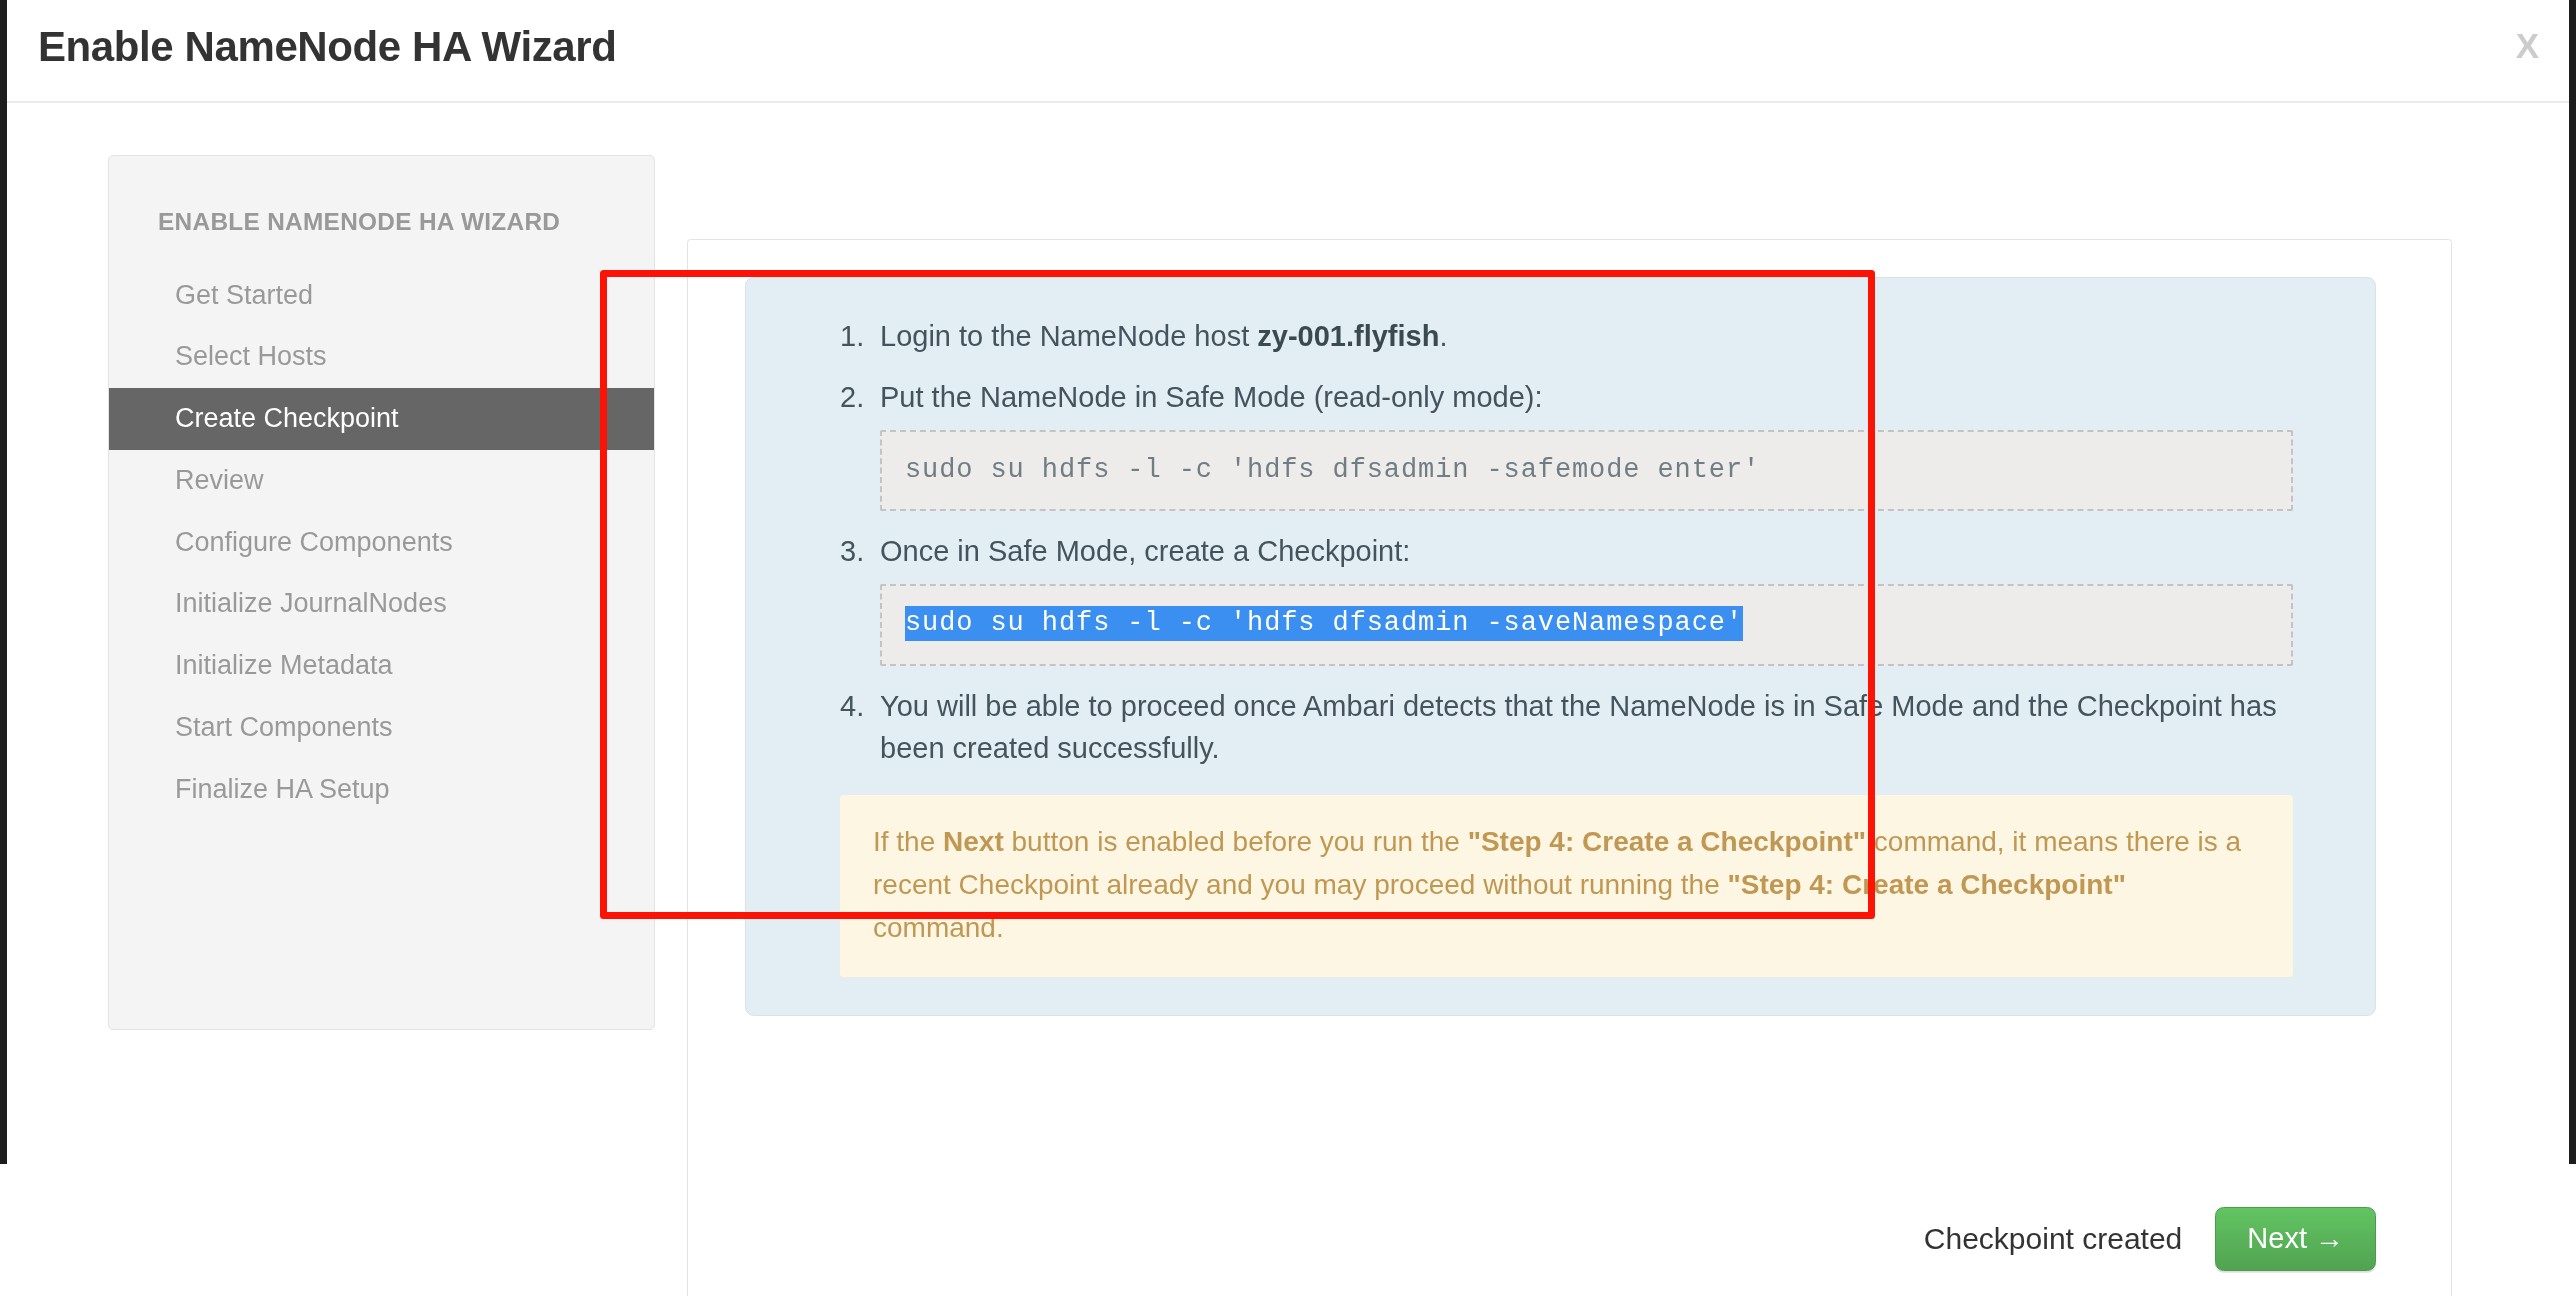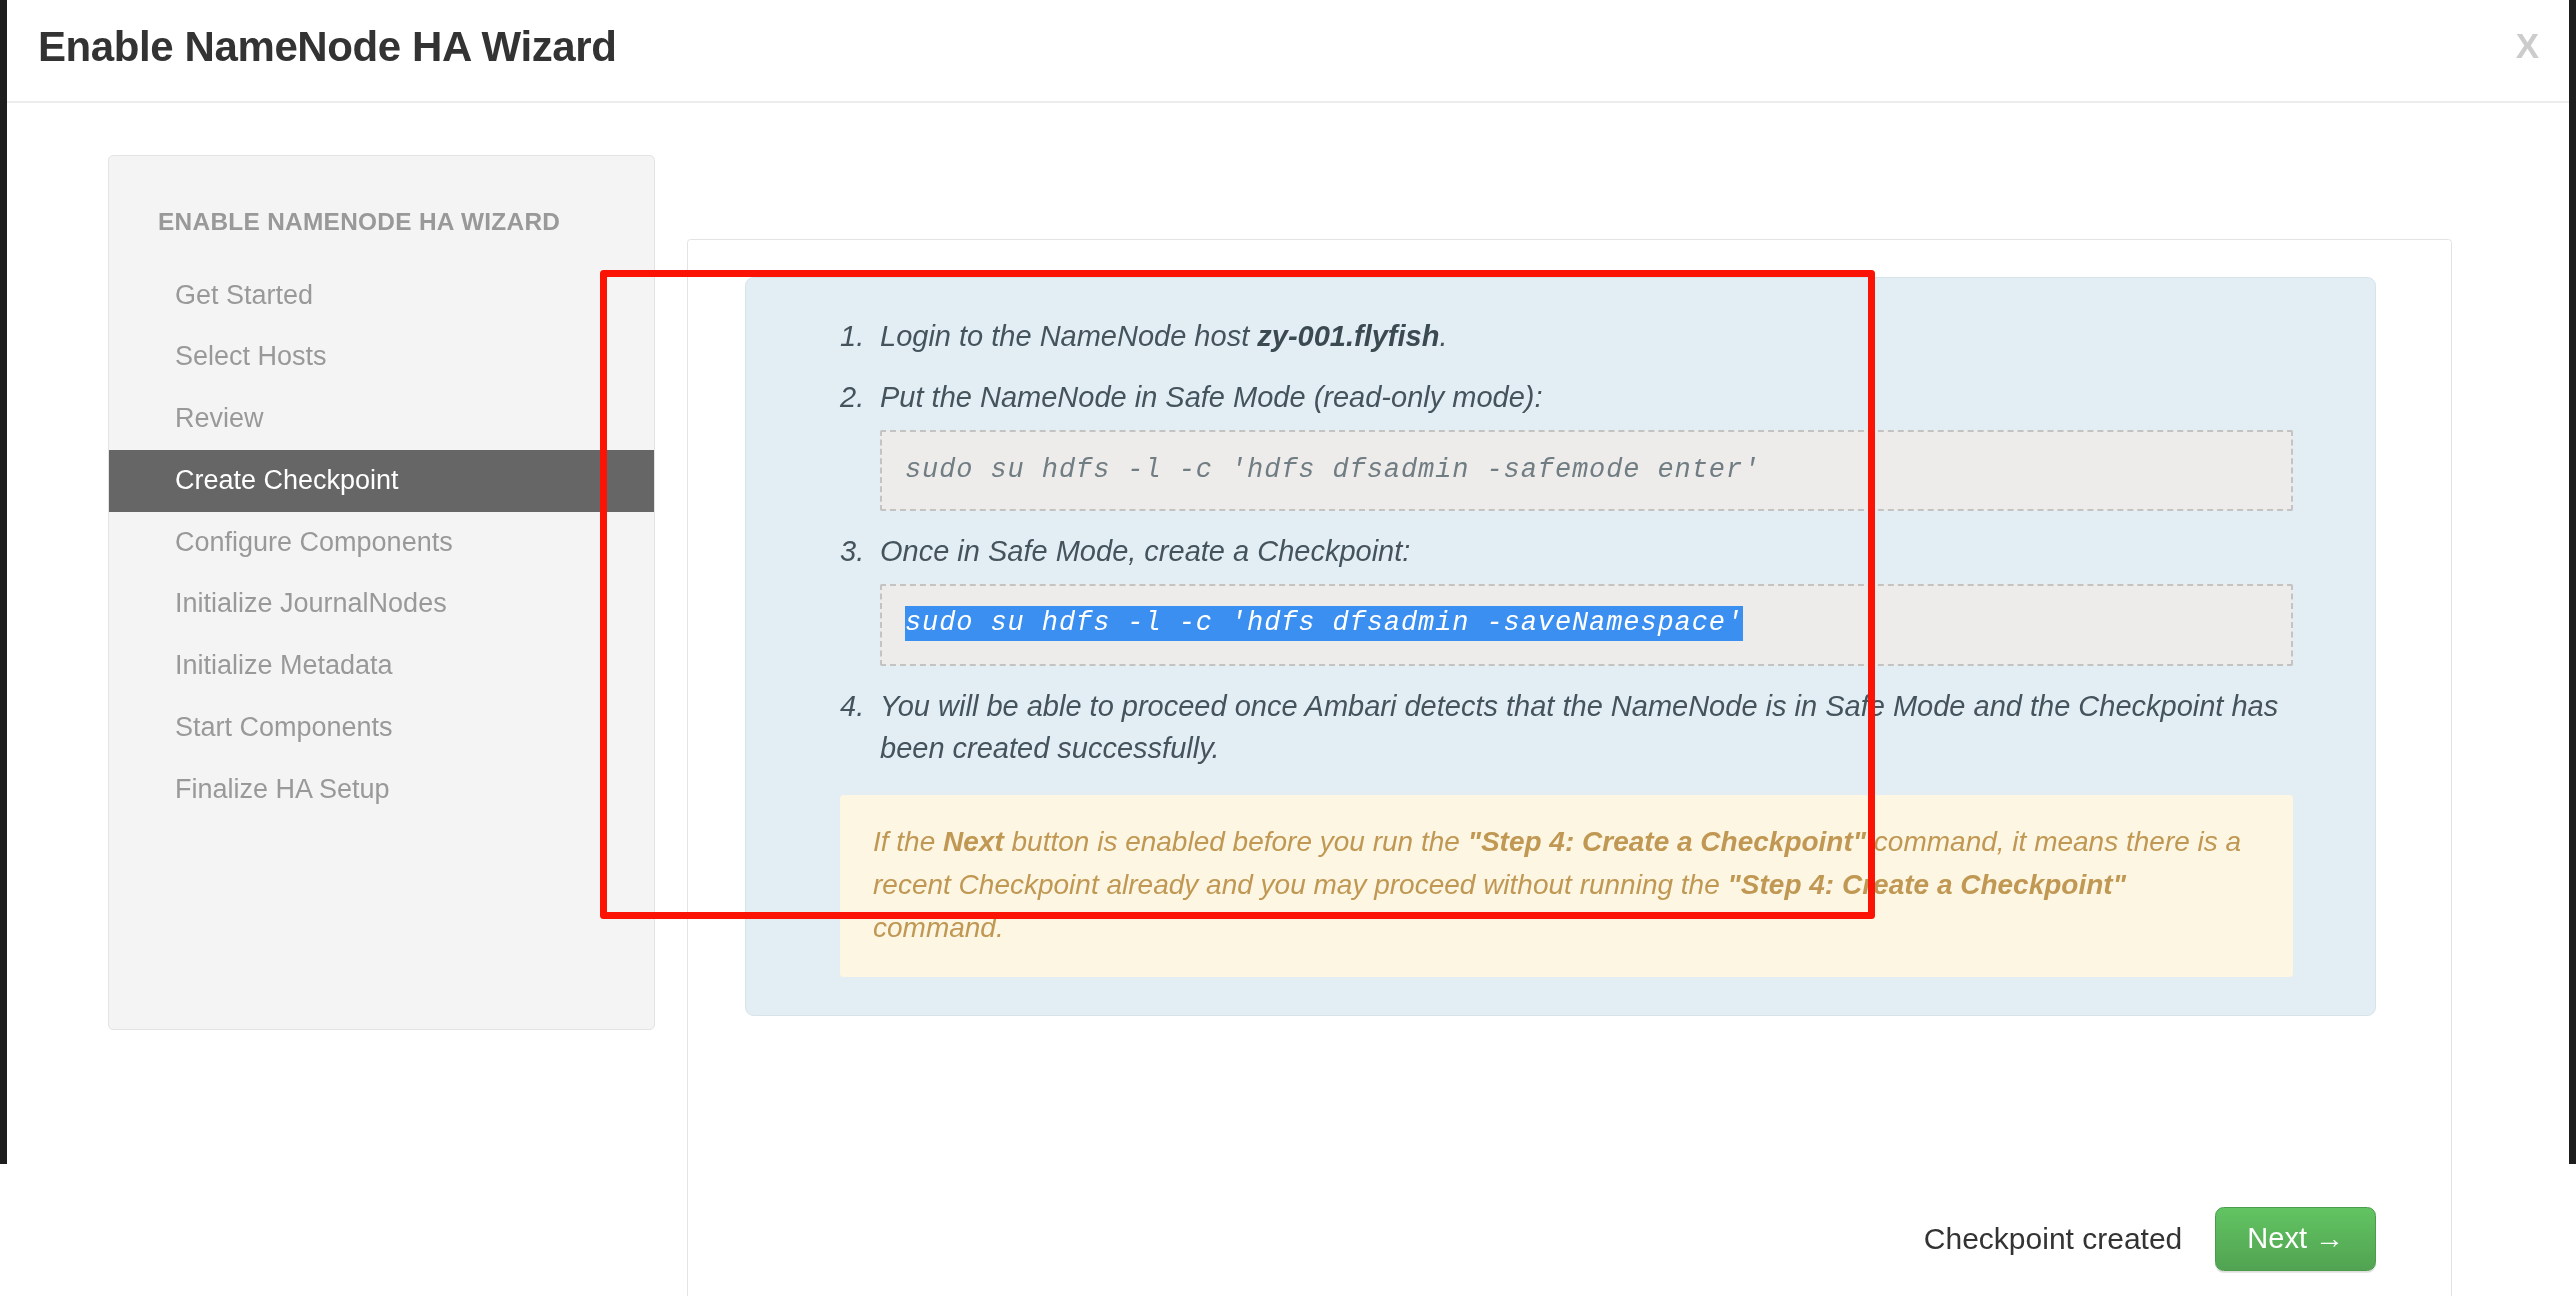--- a/index.html
+++ b/index.html
@@ -111,21 +111,20 @@
   }
 
   
   .info-box {
     position: relative;
     margin: 37px 75px 0 57px;
     background: #e3eef4;
     border: 1.7px solid #d6e3ea;
     border-radius: 8.7px;
     padding: 37px 0 38px 0;
-    font-style: italic;
   }
   .step-list {
     margin: 0;
     padding: 0 82px 0 94px;
     list-style: none;
     counter-reset: stepnum;
   }
   .step-list > li {
     position: relative;
     counter-increment: stepnum;
@@ -229,22 +228,22 @@
     <div class="modal-title">Enable NameNode HA Wizard</div>
     <button class="close-btn">X</button>
   </div>
 
   <div class="modal-body">
 
     <div class="sidebar">
       <div class="sidebar-heading">ENABLE NAMENODE HA WIZARD</div>
       <div class="sidebar-item">Get Started</div>
       <div class="sidebar-item">Select Hosts</div>
+      <div class="sidebar-item active">Create Checkpoint</div>
       <div class="sidebar-item">Review</div>
-      <div class="sidebar-item active">Create Checkpoint</div>
       <div class="sidebar-item">Configure Components</div>
       <div class="sidebar-item">Initialize JournalNodes</div>
       <div class="sidebar-item">Initialize Metadata</div>
       <div class="sidebar-item">Start Components</div>
       <div class="sidebar-item">Finalize HA Setup</div>
     </div>
 
     <div class="content-panel">
 
 

